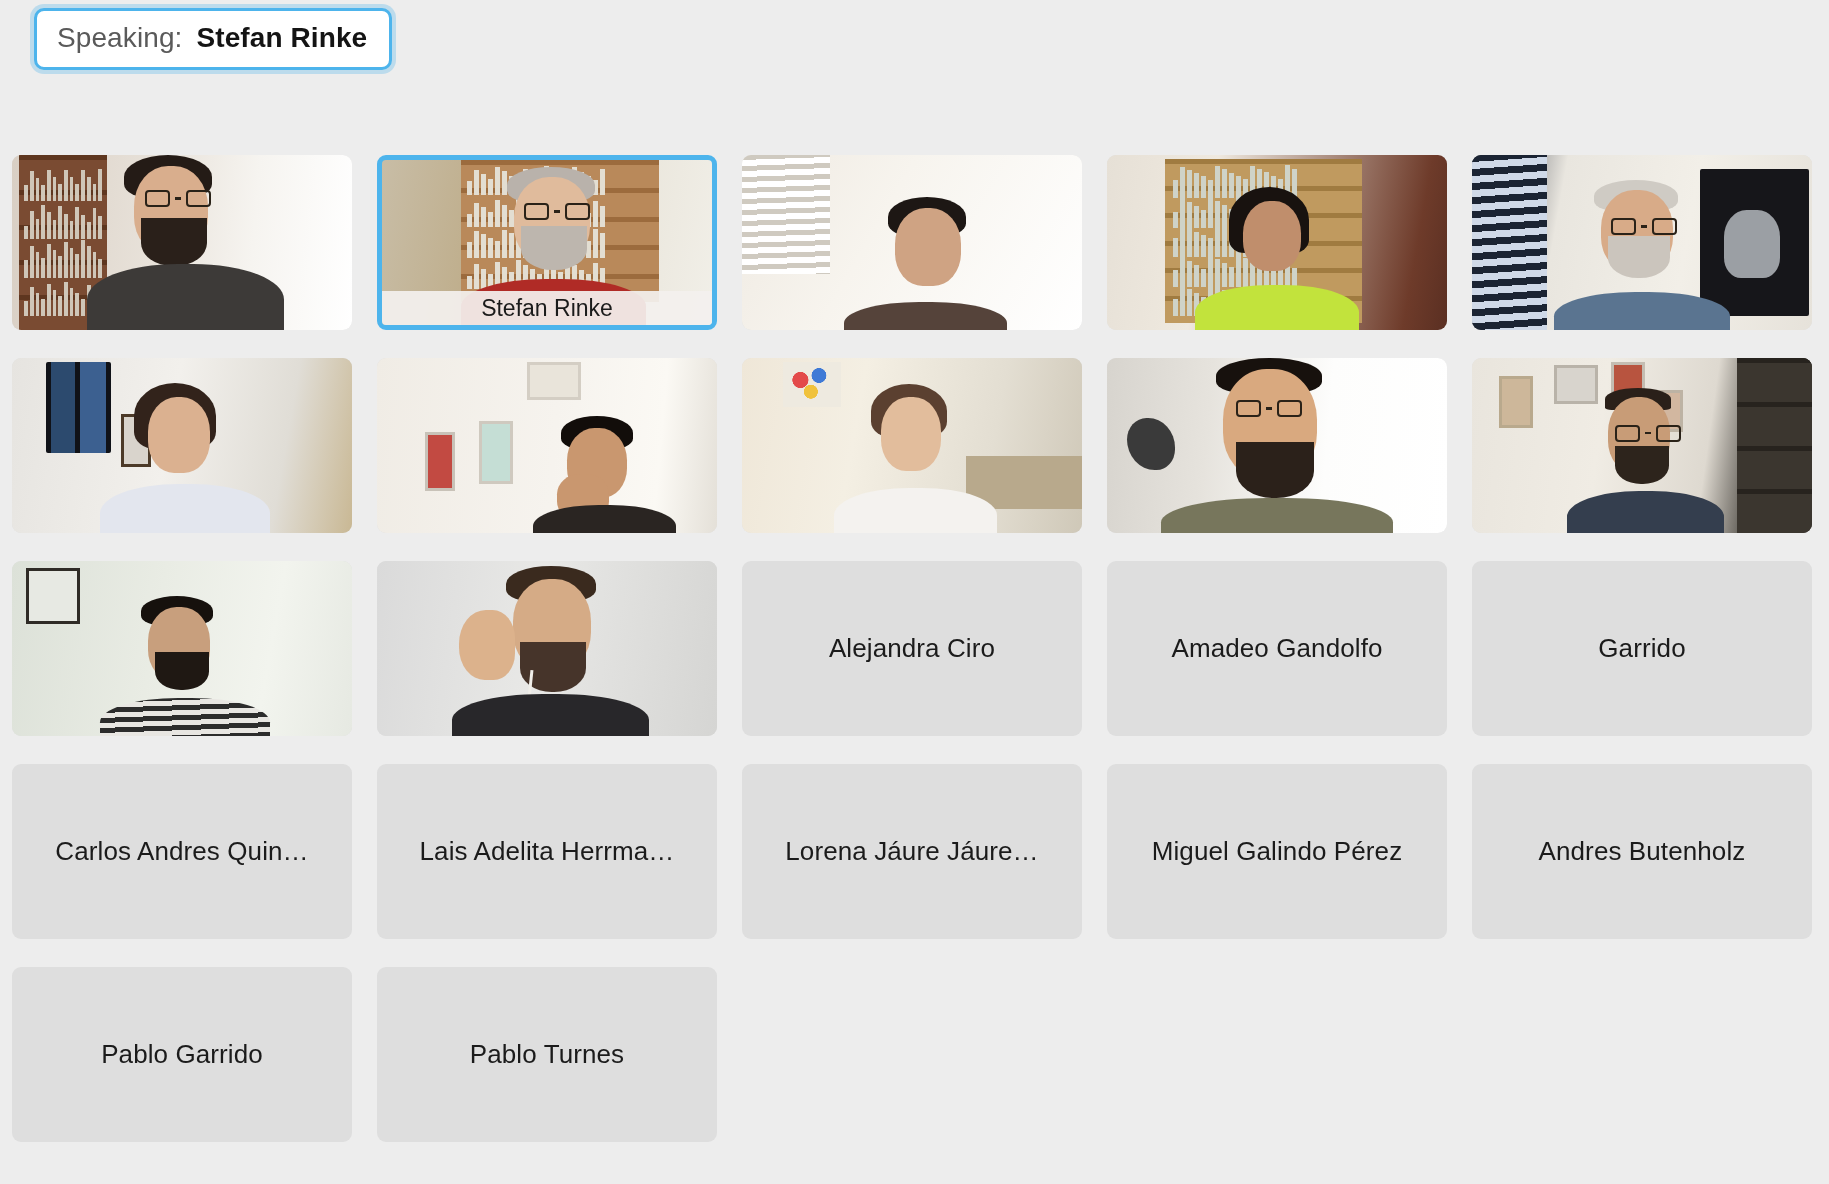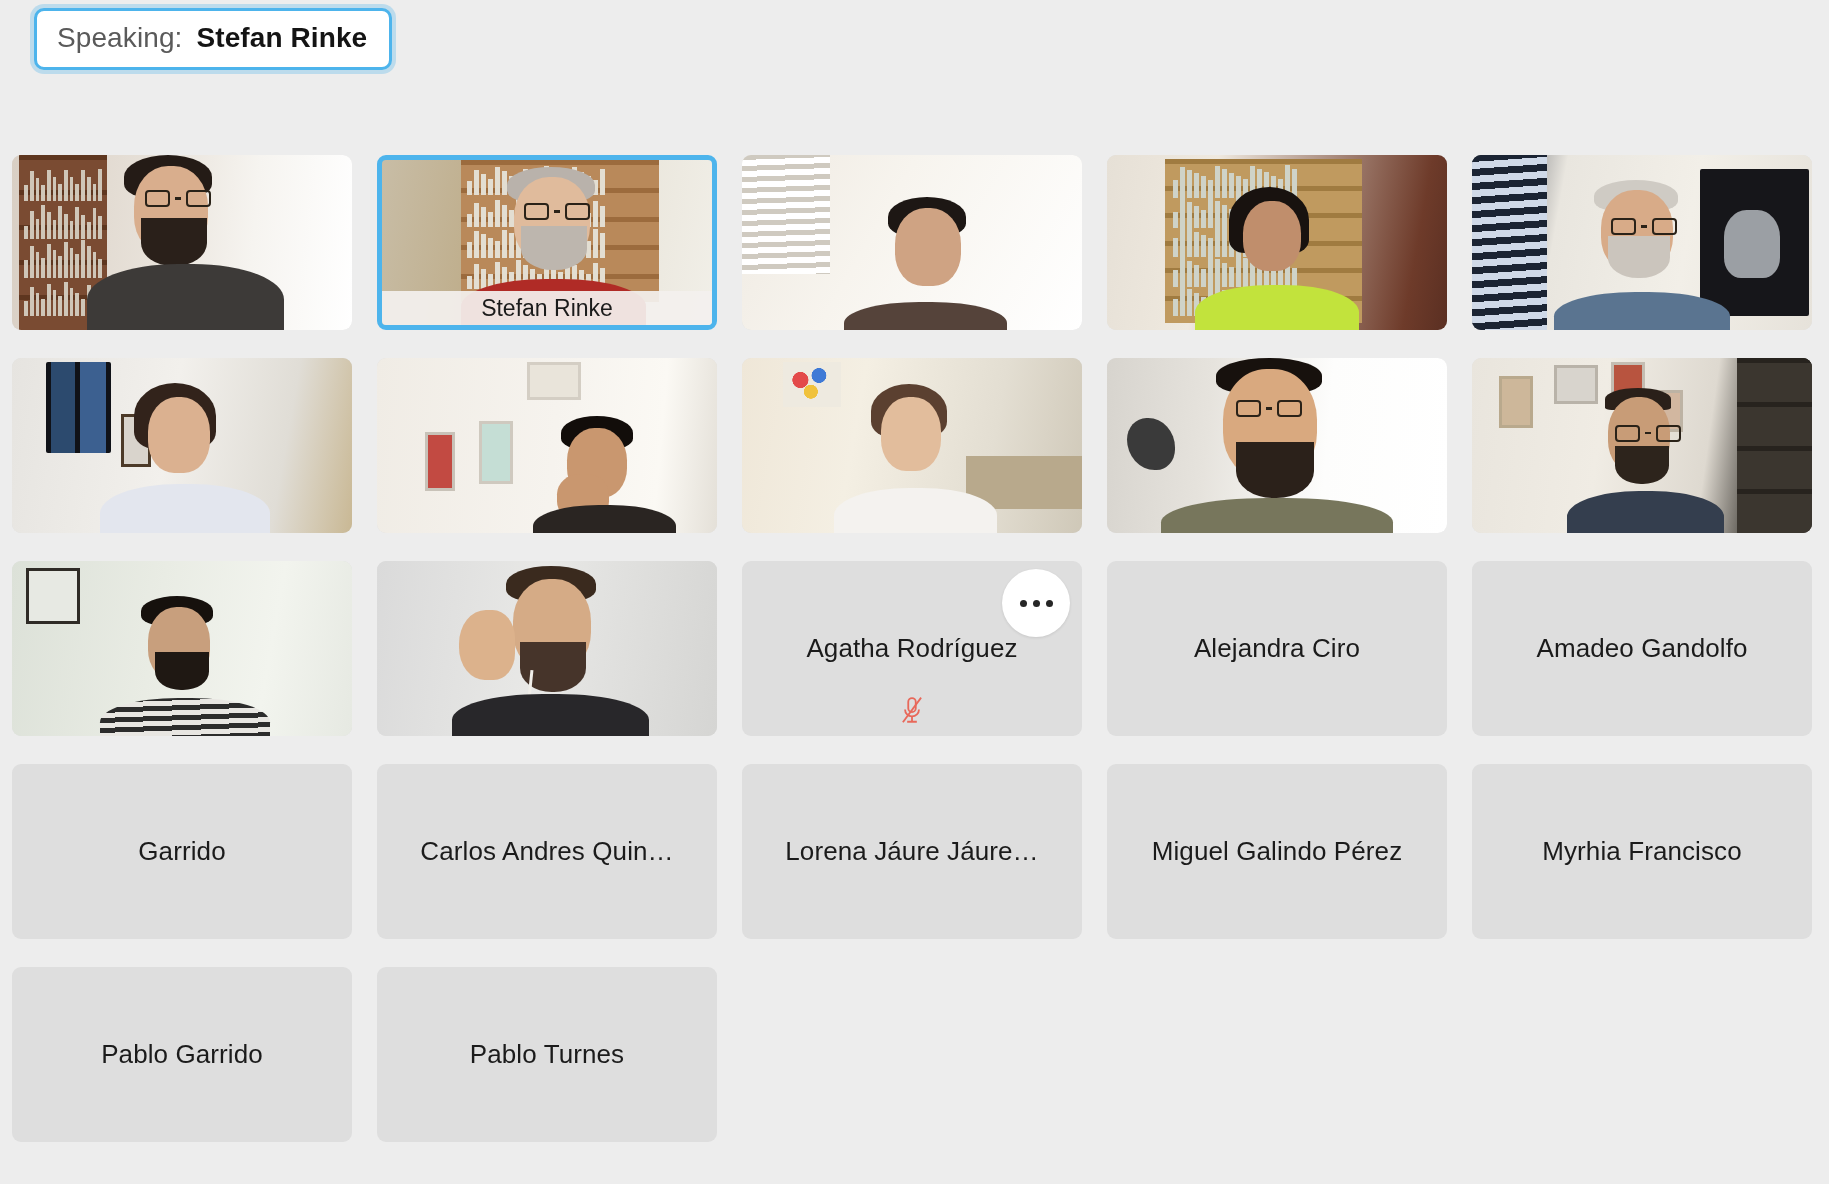--- a/index.html
+++ b/index.html
@@ -743,54 +743,42 @@
           <div class="hair"></div>
           <div class="head"></div>
           <div class="hand"></div>
           <div class="beard"></div>
           <div class="cord"></div>
           <div class="torso"></div>
         </div>
       </div>
     </div>
     <div class="tile placeholder">
-      <div class="placeholder-name">Agatha Rodríguez</div>
-      <button class="more-btn">
-        <i></i>
-        <i></i>
-        <i></i>
-      </button>
-      <svg class="mic-muted" viewBox="0 0 24 28">
-        <rect x="8.5" y="2" width="7" height="13" rx="3.5" fill="none" stroke="#e8685a" stroke-width="1.7"></rect>
-        <path d="M5.5 12.5a6.5 6.5 0 0 0 13 0" fill="none" stroke="#e8685a" stroke-width="1.7"></path>
-        <line x1="12" y1="19" x2="12" y2="23.5" stroke="#e8685a" stroke-width="1.7"></line>
-        <line x1="7.5" y1="24" x2="16.5" y2="24" stroke="#e8685a" stroke-width="1.7"></line>
-        <line x1="3.5" y1="24.5" x2="20.5" y2="1.5" stroke="#e8685a" stroke-width="1.7"></line>
-      </svg>
-    </div>
-    <div class="tile placeholder">
       <div class="placeholder-name">Alejandra Ciro</div>
     </div>
     <div class="tile placeholder">
       <div class="placeholder-name">Amadeo Gandolfo</div>
     </div>
     <div class="tile placeholder">
       <div class="placeholder-name">Garrido</div>
     </div>
     <div class="tile placeholder">
       <div class="placeholder-name">Carlos Andres Quin…</div>
     </div>
     <div class="tile placeholder">
+      <div class="placeholder-name">Lais Adelita Herrma…</div>
+    </div>
+    <div class="tile placeholder">
       <div class="placeholder-name">Lorena Jáure Jáure…</div>
     </div>
     <div class="tile placeholder">
       <div class="placeholder-name">Miguel Galindo Pérez</div>
     </div>
     <div class="tile placeholder">
-      <div class="placeholder-name">Myrhia Francisco</div>
+      <div class="placeholder-name">Andres Butenholz</div>
     </div>
     <div class="tile placeholder">
       <div class="placeholder-name">Pablo Garrido</div>
     </div>
     <div class="tile placeholder">
       <div class="placeholder-name">Pablo Turnes</div>
     </div>
   </div>
 
 </body></html>

